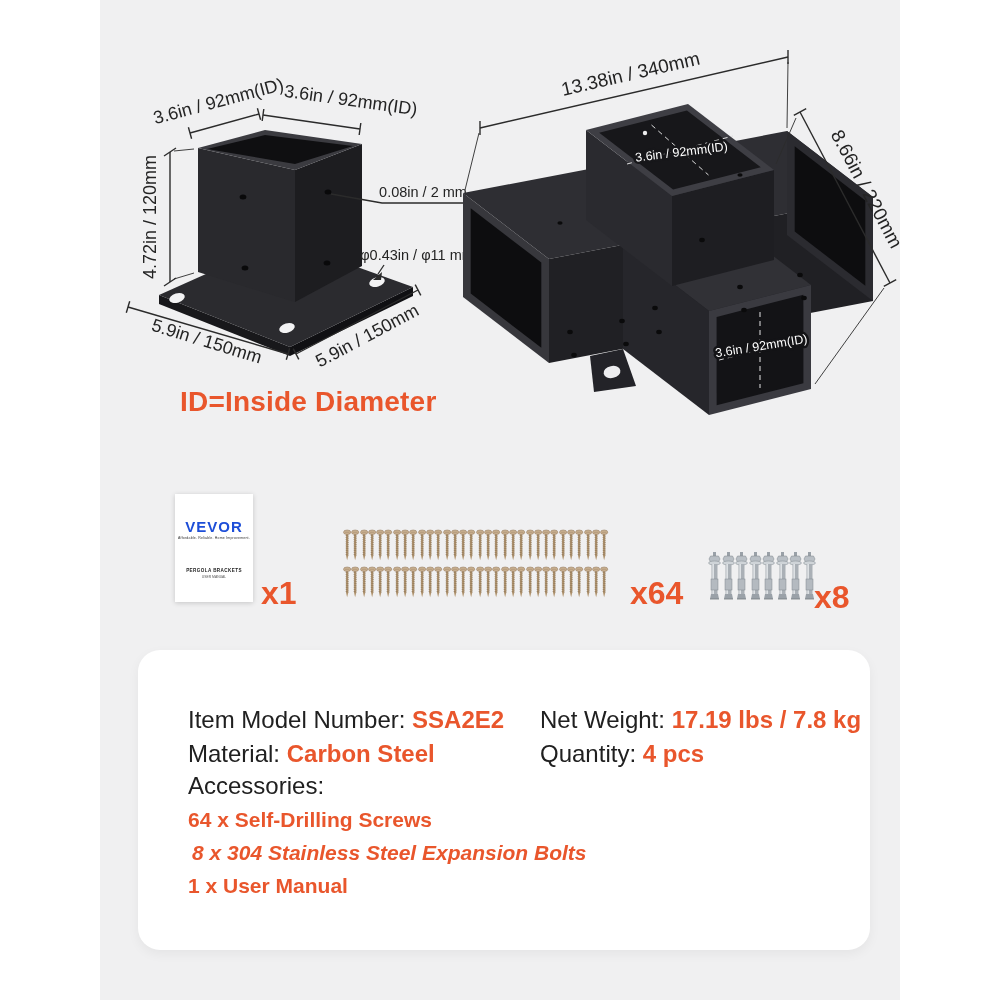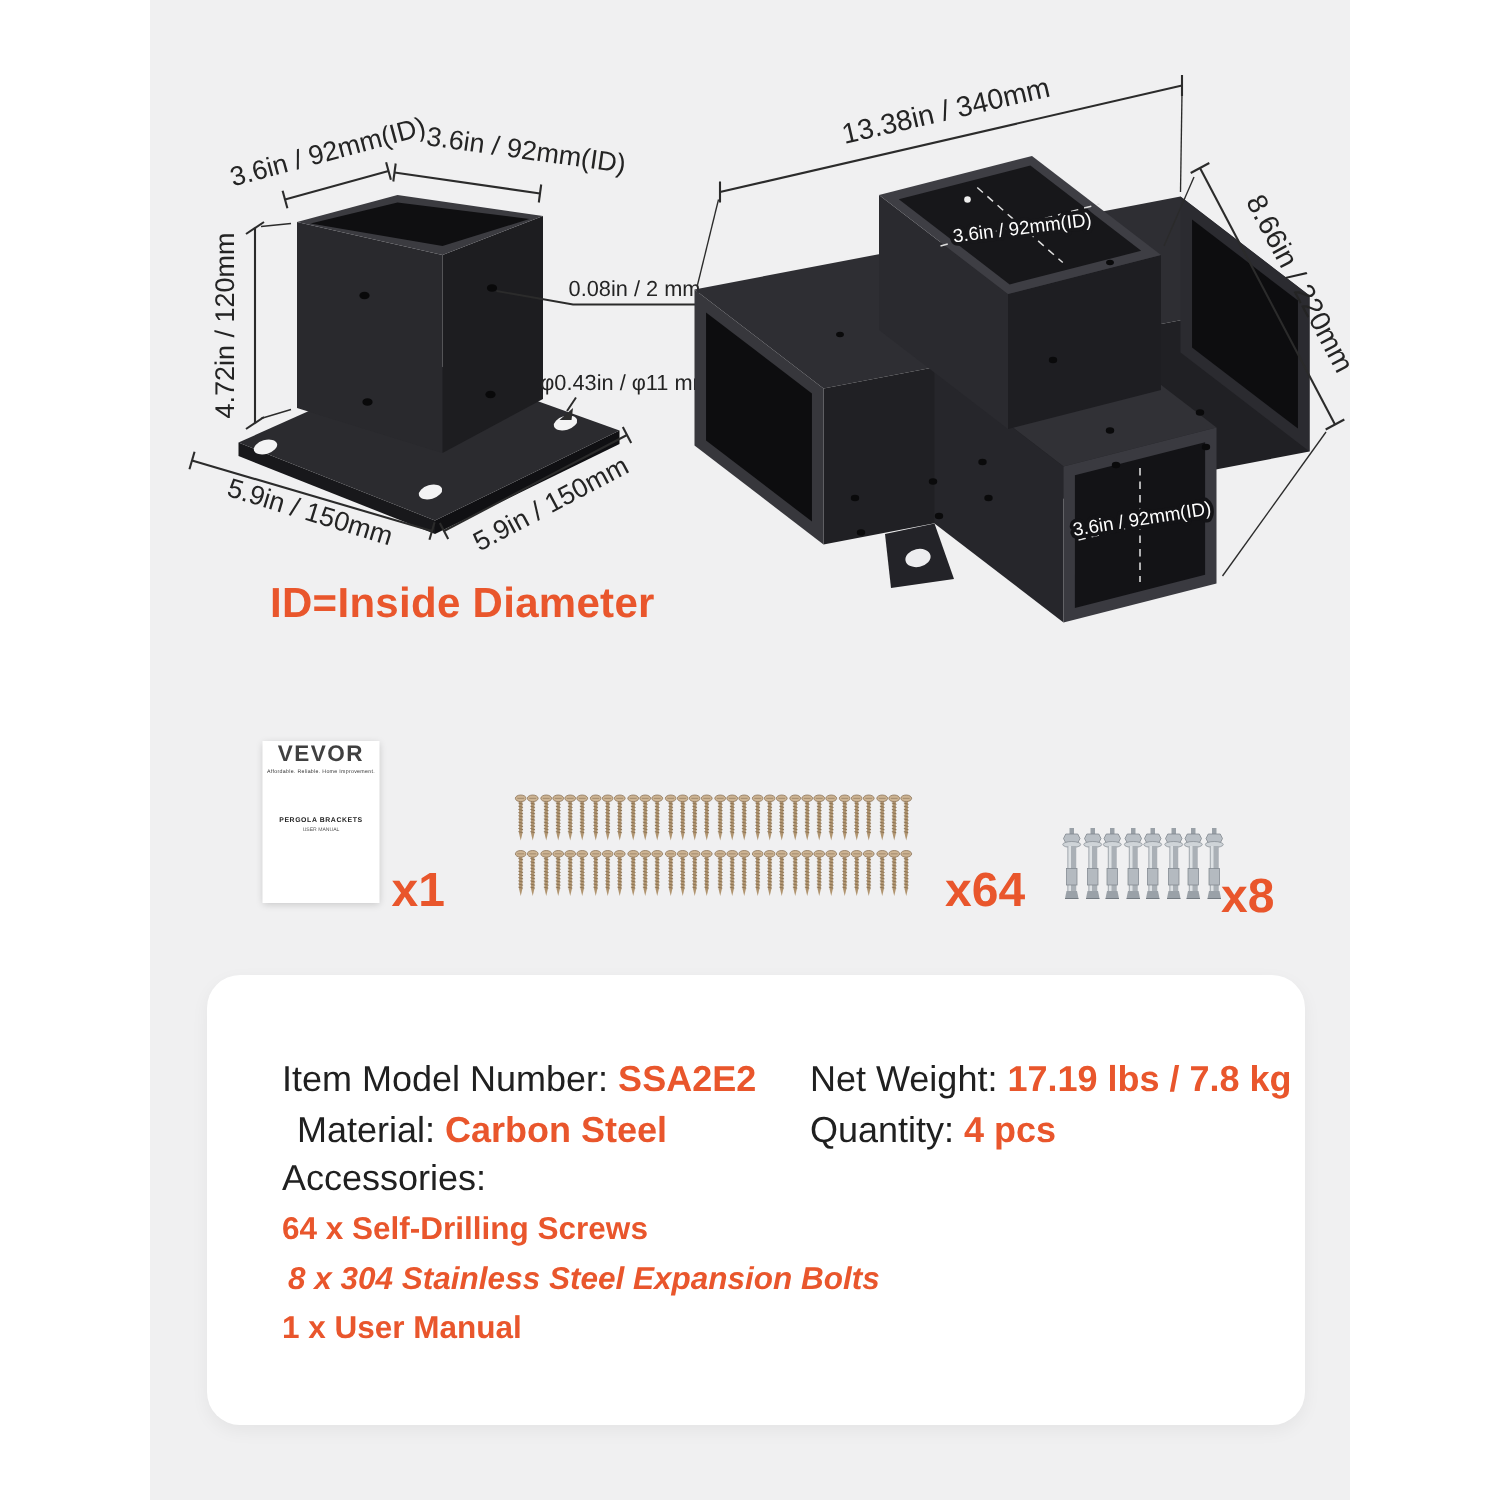--- a/index.html
+++ b/index.html
@@ -17,21 +17,21 @@
 
   .diagram{position:absolute;}
   #postbase-svg{left:10px;top:60px;}
   #corner-svg{left:340px;top:40px;}
 
   .id-note{position:absolute;left:80px;top:386px;font-size:28px;font-weight:700;color:var(--accent);letter-spacing:.2px;}
 
   
   .manual{position:absolute;left:75px;top:494px;width:78px;height:108px;background:#fff;
           box-shadow:0 1px 5px rgba(0,0,0,.18);text-align:center;}
-  .manual .brand{font-size:15px;font-weight:900;letter-spacing:1px;color:#404040;}
+  .manual .brand{margin-top:24px;font-size:15px;font-weight:900;letter-spacing:1px;color:#1d4ed8;}
   .manual .tagline{font-size:3.5px;color:#333;margin-top:1px;letter-spacing:.2px;}
   .manual .doc-title{margin-top:28px;font-size:4.6px;font-weight:700;color:#222;letter-spacing:.4px;}
   .manual .doc-sub{font-size:3.4px;color:#555;margin-top:2px;}
 
   .count-label{position:absolute;font-size:32px;font-weight:700;color:var(--accent);}
   #count-manual{left:161px;top:575px;}
   #count-screws{left:530px;top:575px;}
   #count-bolts{left:714px;top:579px;}
 
   #screws-box{position:absolute;left:243px;top:529px;}
@@ -677,21 +677,21 @@
 
     <div class="spec-card">
       <div class="spec-row" style="left:50px;top:56px;">
         <span class="lbl">Item Model Number:</span>
         <span class="val">SSA2E2</span>
       </div>
       <div class="spec-row" style="left:402px;top:56px;">
         <span class="lbl">Net Weight:</span>
         <span class="val">17.19 lbs / 7.8 kg</span>
       </div>
-      <div class="spec-row" style="left:60px;top:90px;">
+      <div class="spec-row" style="left:50px;top:90px;">
         <span class="lbl">Material:</span>
         <span class="val">Carbon Steel</span>
       </div>
       <div class="spec-row" style="left:402px;top:90px;">
         <span class="lbl">Quantity:</span>
         <span class="val">4 pcs</span>
       </div>
       <div class="spec-row" style="left:50px;top:122px;">
         <span class="lbl">Accessories:</span>
       </div>

